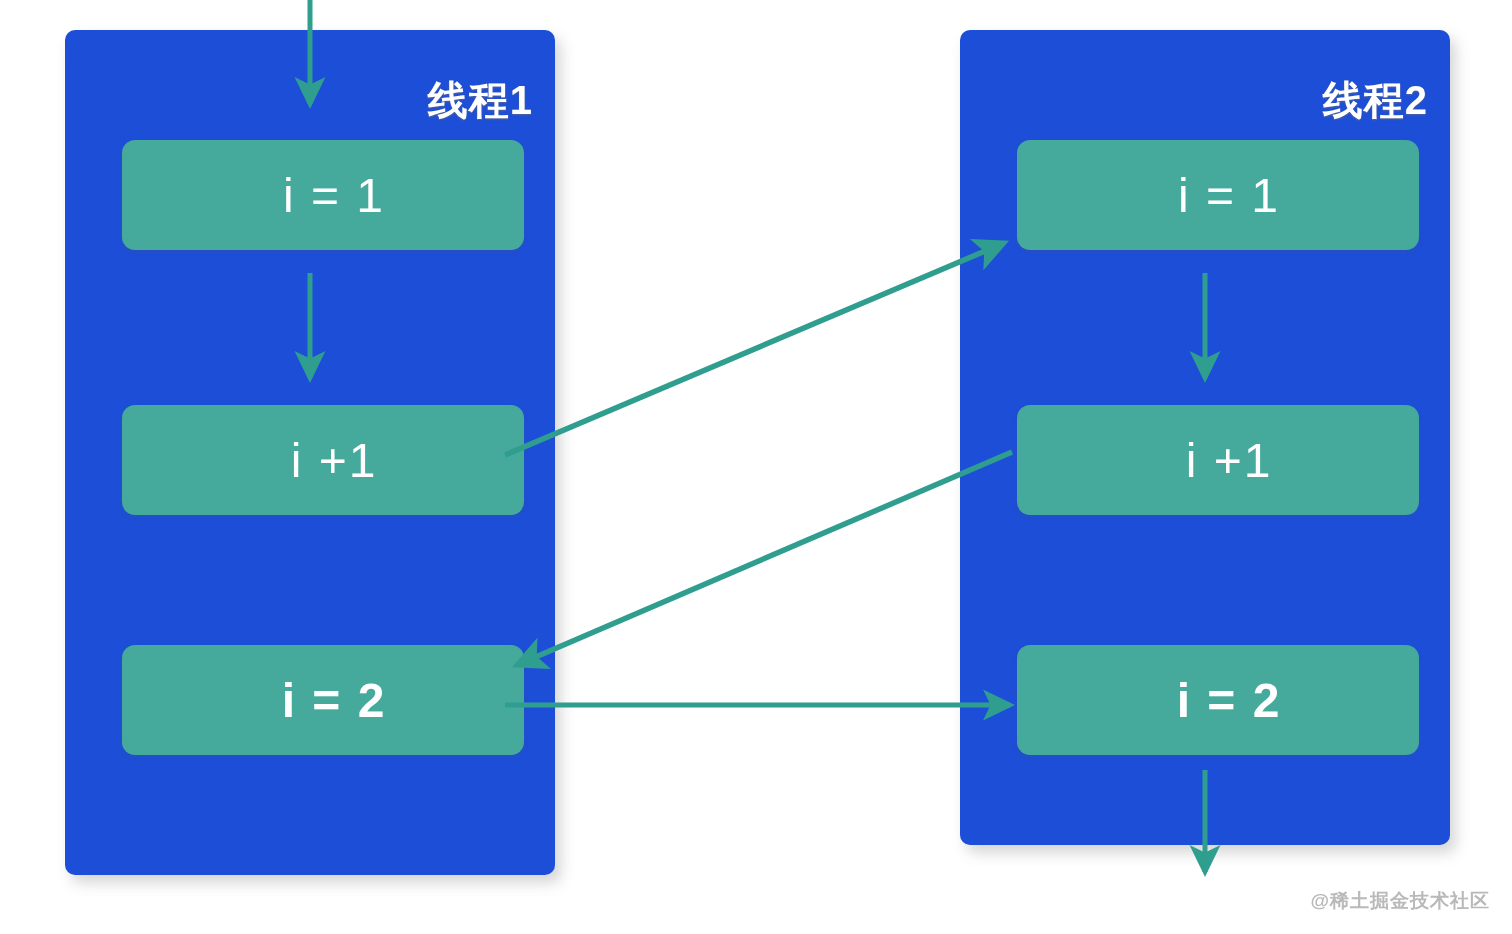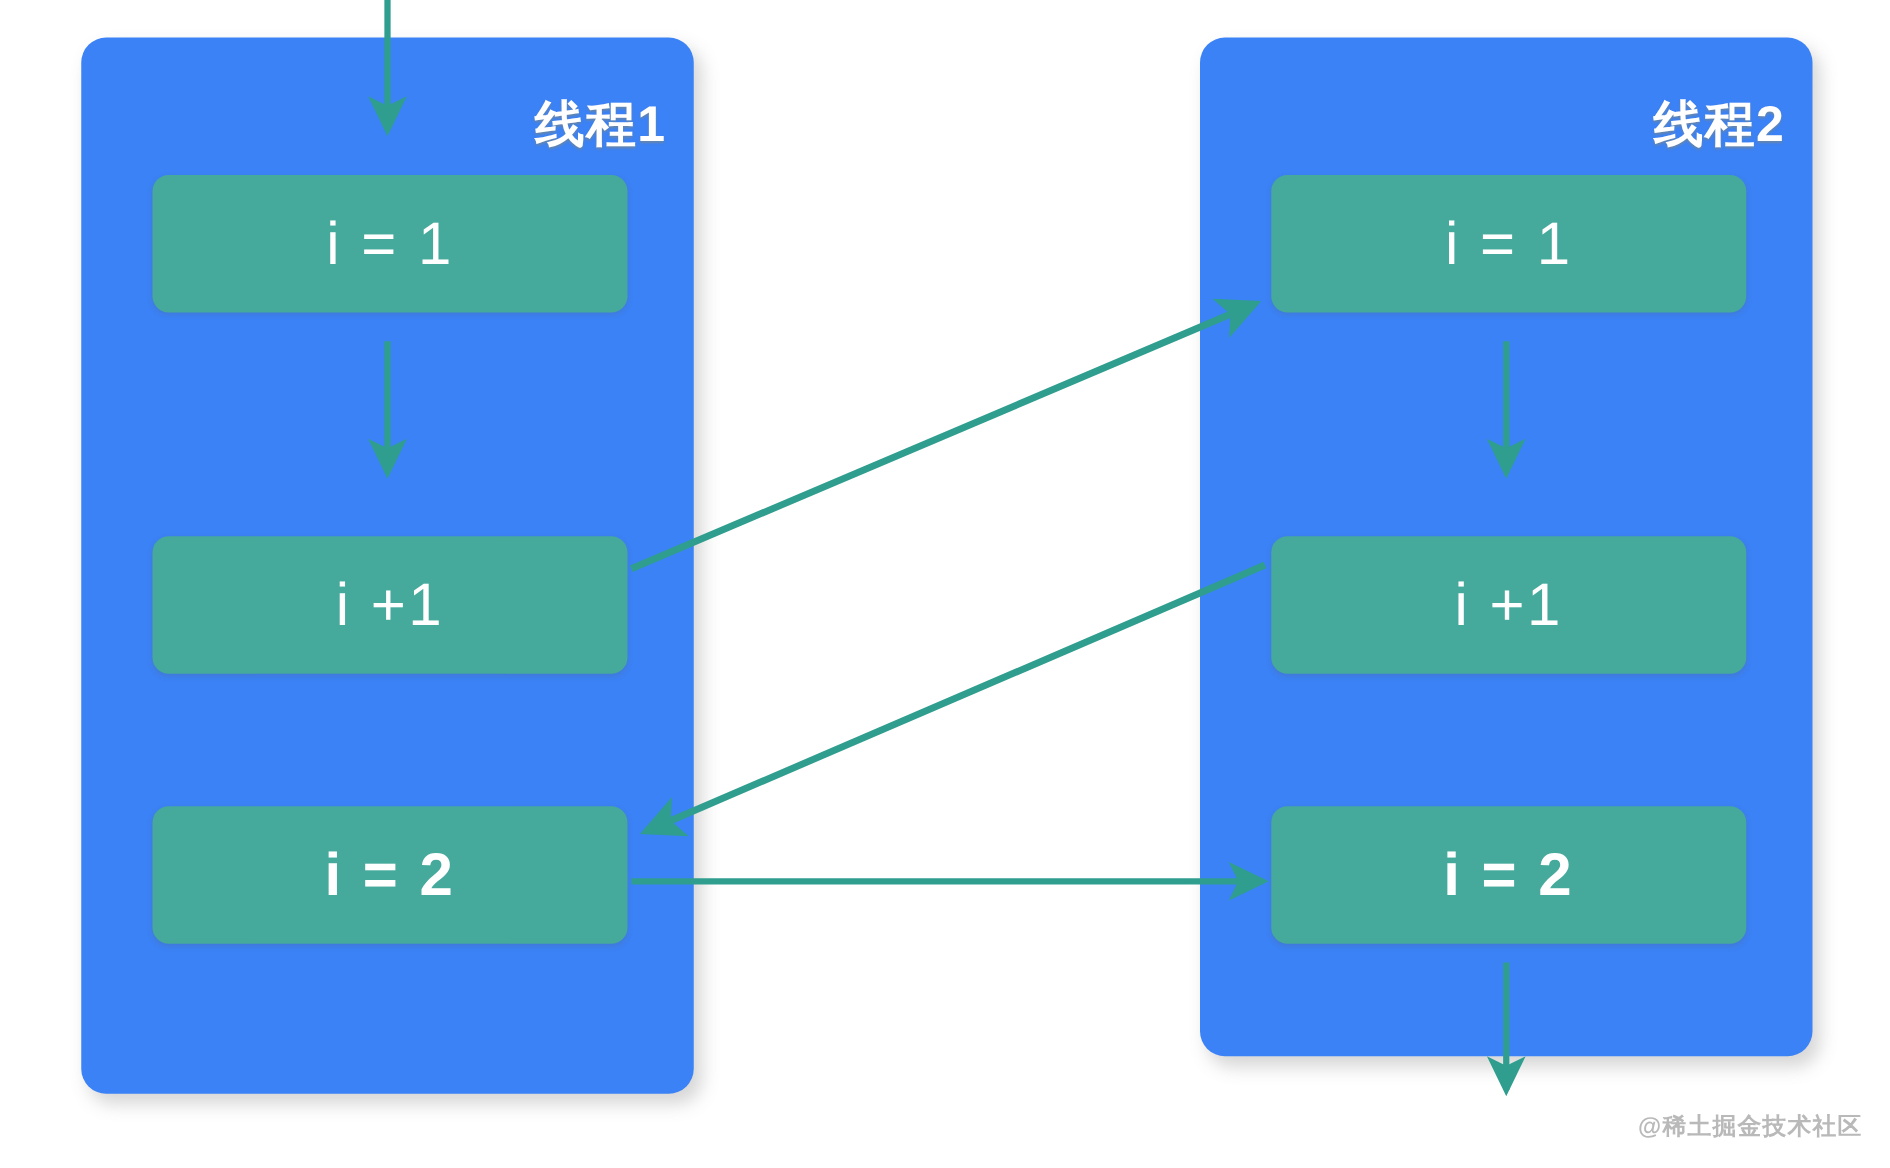--- a/index.html
+++ b/index.html
@@ -17,22 +17,22 @@
 
   #canvas {
     position: absolute;
     left: 0; top: 0;
     width: 1512px;
     height: 934px;
   }
 
   .thread-panel {
     position: absolute;
-    background: #3b82f6;
-    border-radius: 20px;
+    background: #1d4ed8;
+    border-radius: 10px;
     box-shadow: 6px 8px 14px rgba(120,120,120,0.30);
   }
   #thread-panel-1 { left: 65px;  top: 30px; width: 490px; height: 845px; }
   #thread-panel-2 { left: 960px; top: 30px; width: 490px; height: 815px; }
 
   .thread-label {
     position: absolute;
     right: 22px;
     top: 50px;
     color: #FFFFFF;
@@ -49,25 +49,26 @@
     background: #45A99C;
     border-radius: 13px;
     display: flex;
     align-items: center;
     justify-content: center;
     color: #FFFFFF;
     font-size: 48px;
     font-weight: 400;
     letter-spacing: 2px;
     box-shadow: 0 2px 4px rgba(90,90,90,0.18);
+    padding-left: 22px;
   }
 
   
   .row-1 { top: 110px; }
-  .row-2 { top: 375px; margin-top: 24px; }
+  .row-2 { top: 375px; }
   .row-3 { top: 615px; font-weight: bold; }
 
   .box-geom {
     left: 57px;
     width: 380px;
     height: 110px;
   }
 
   
   #arrow-layer {

